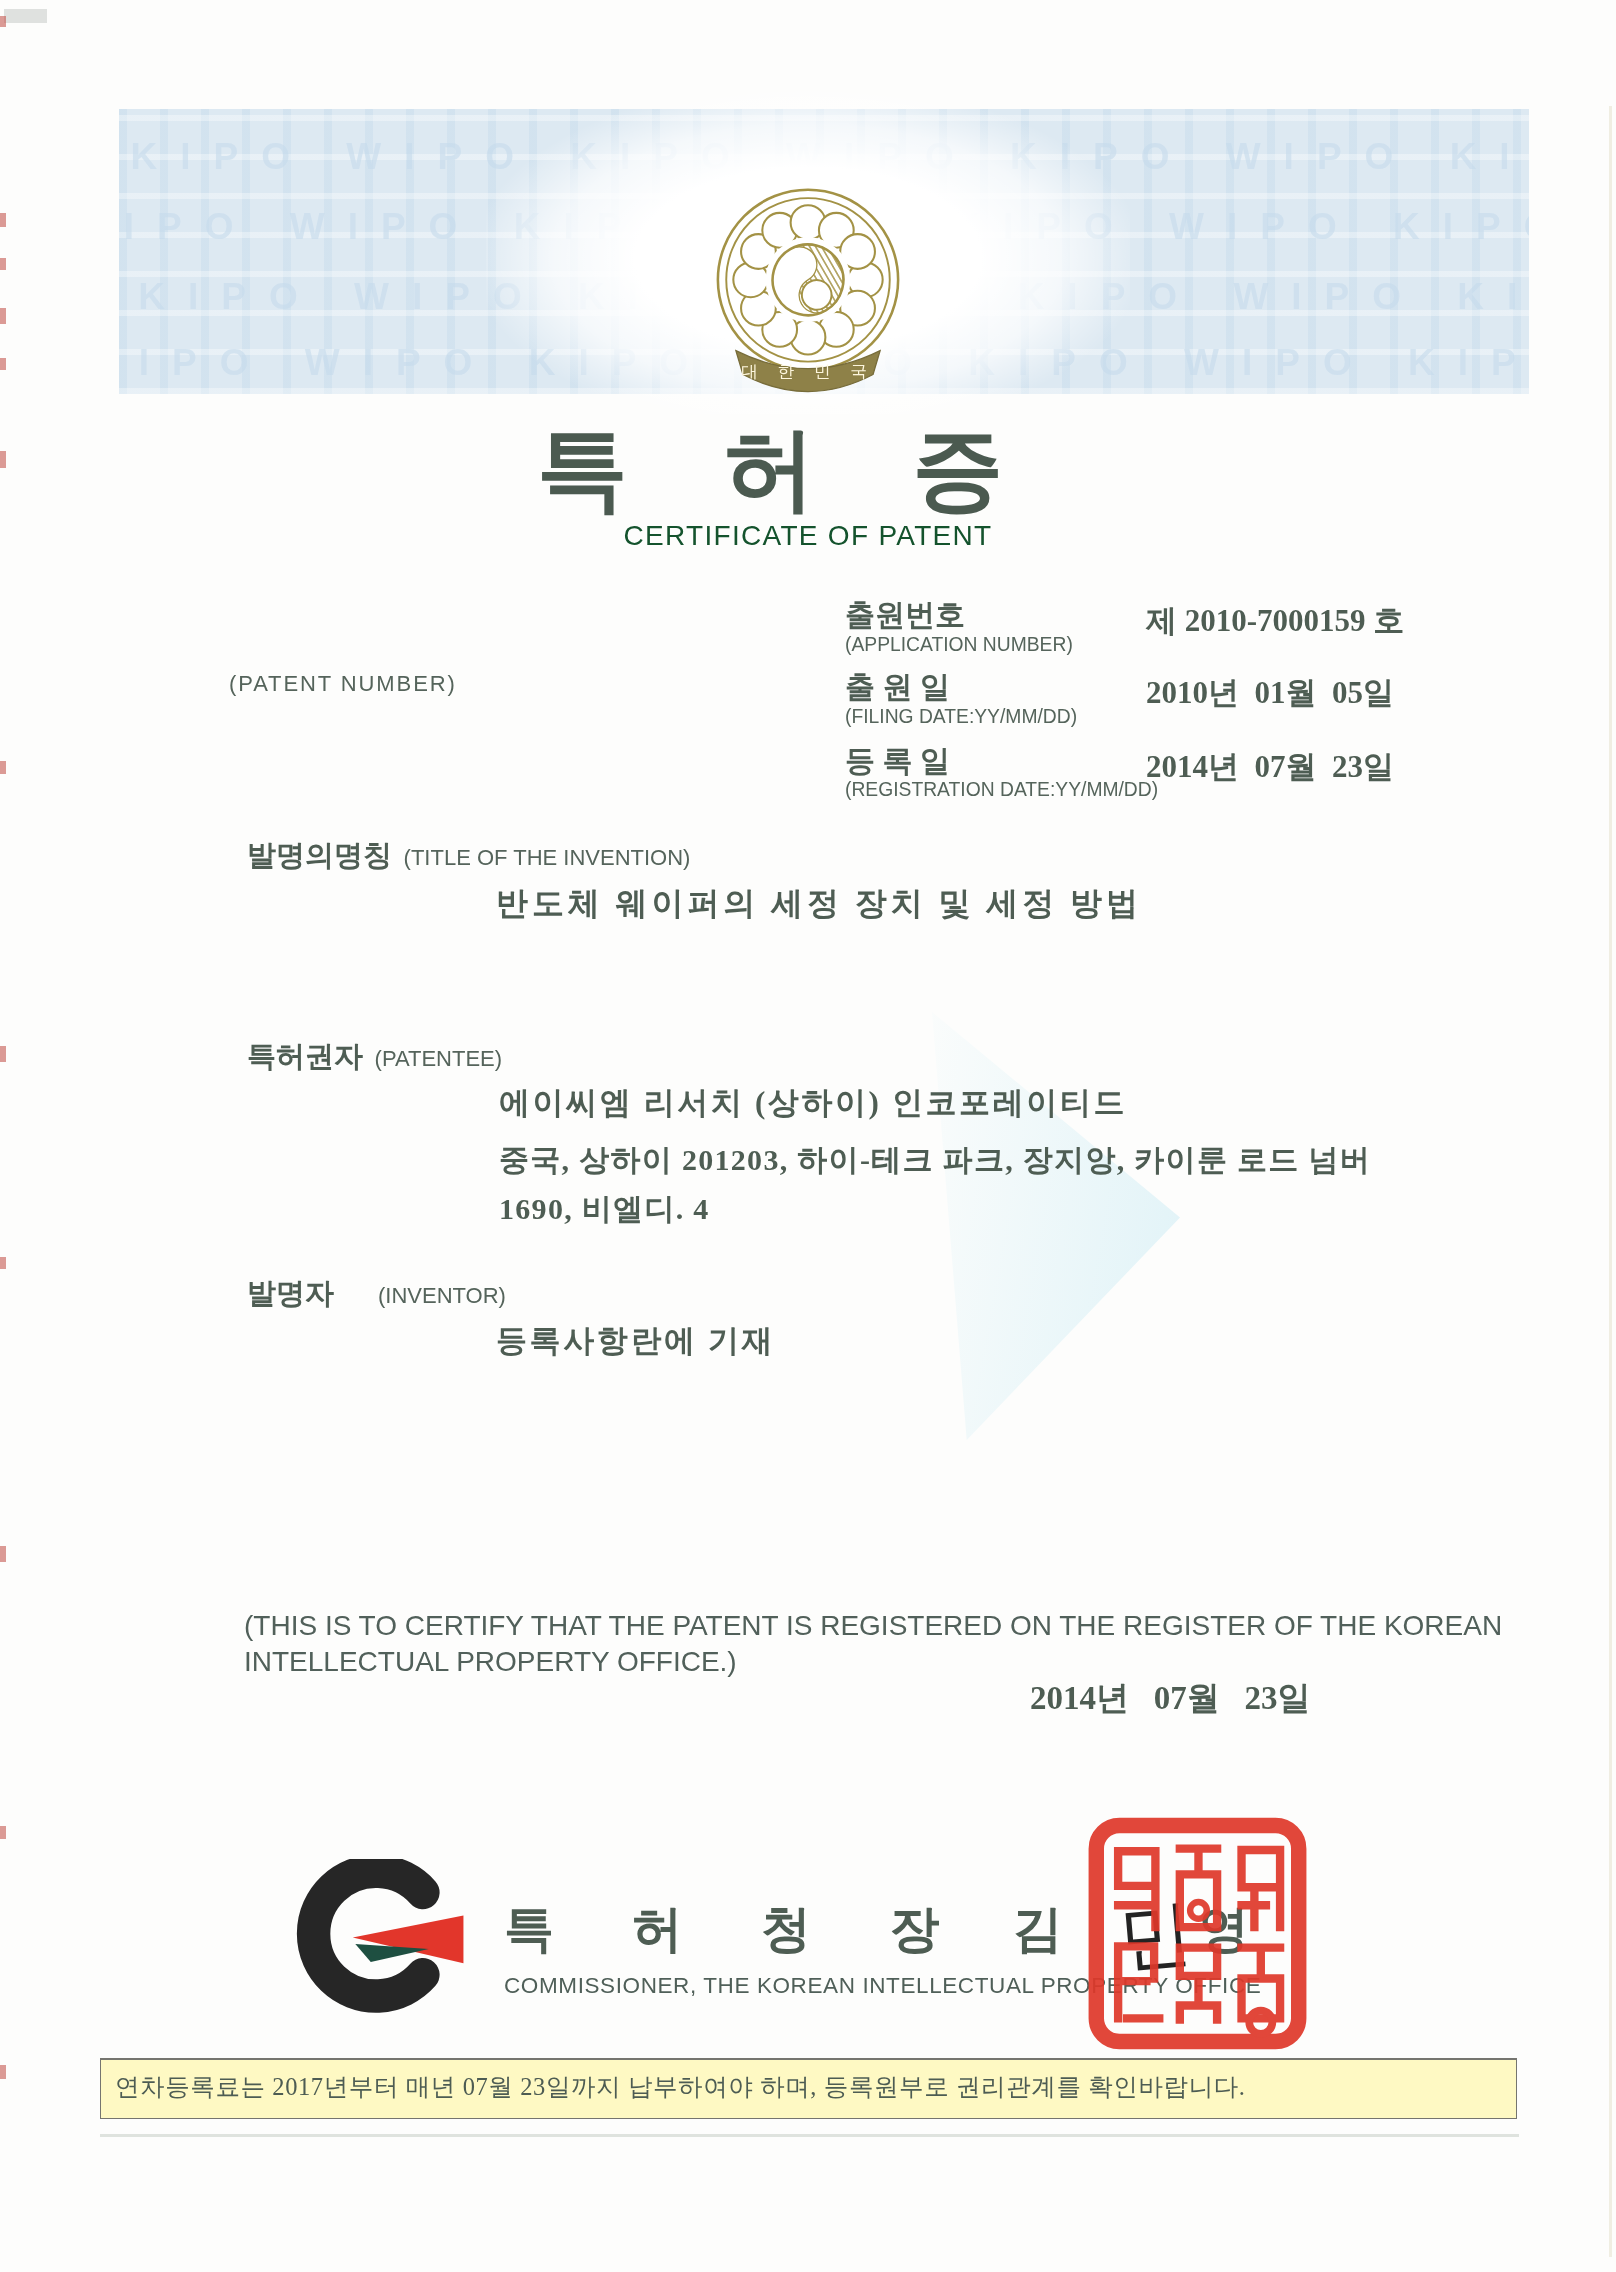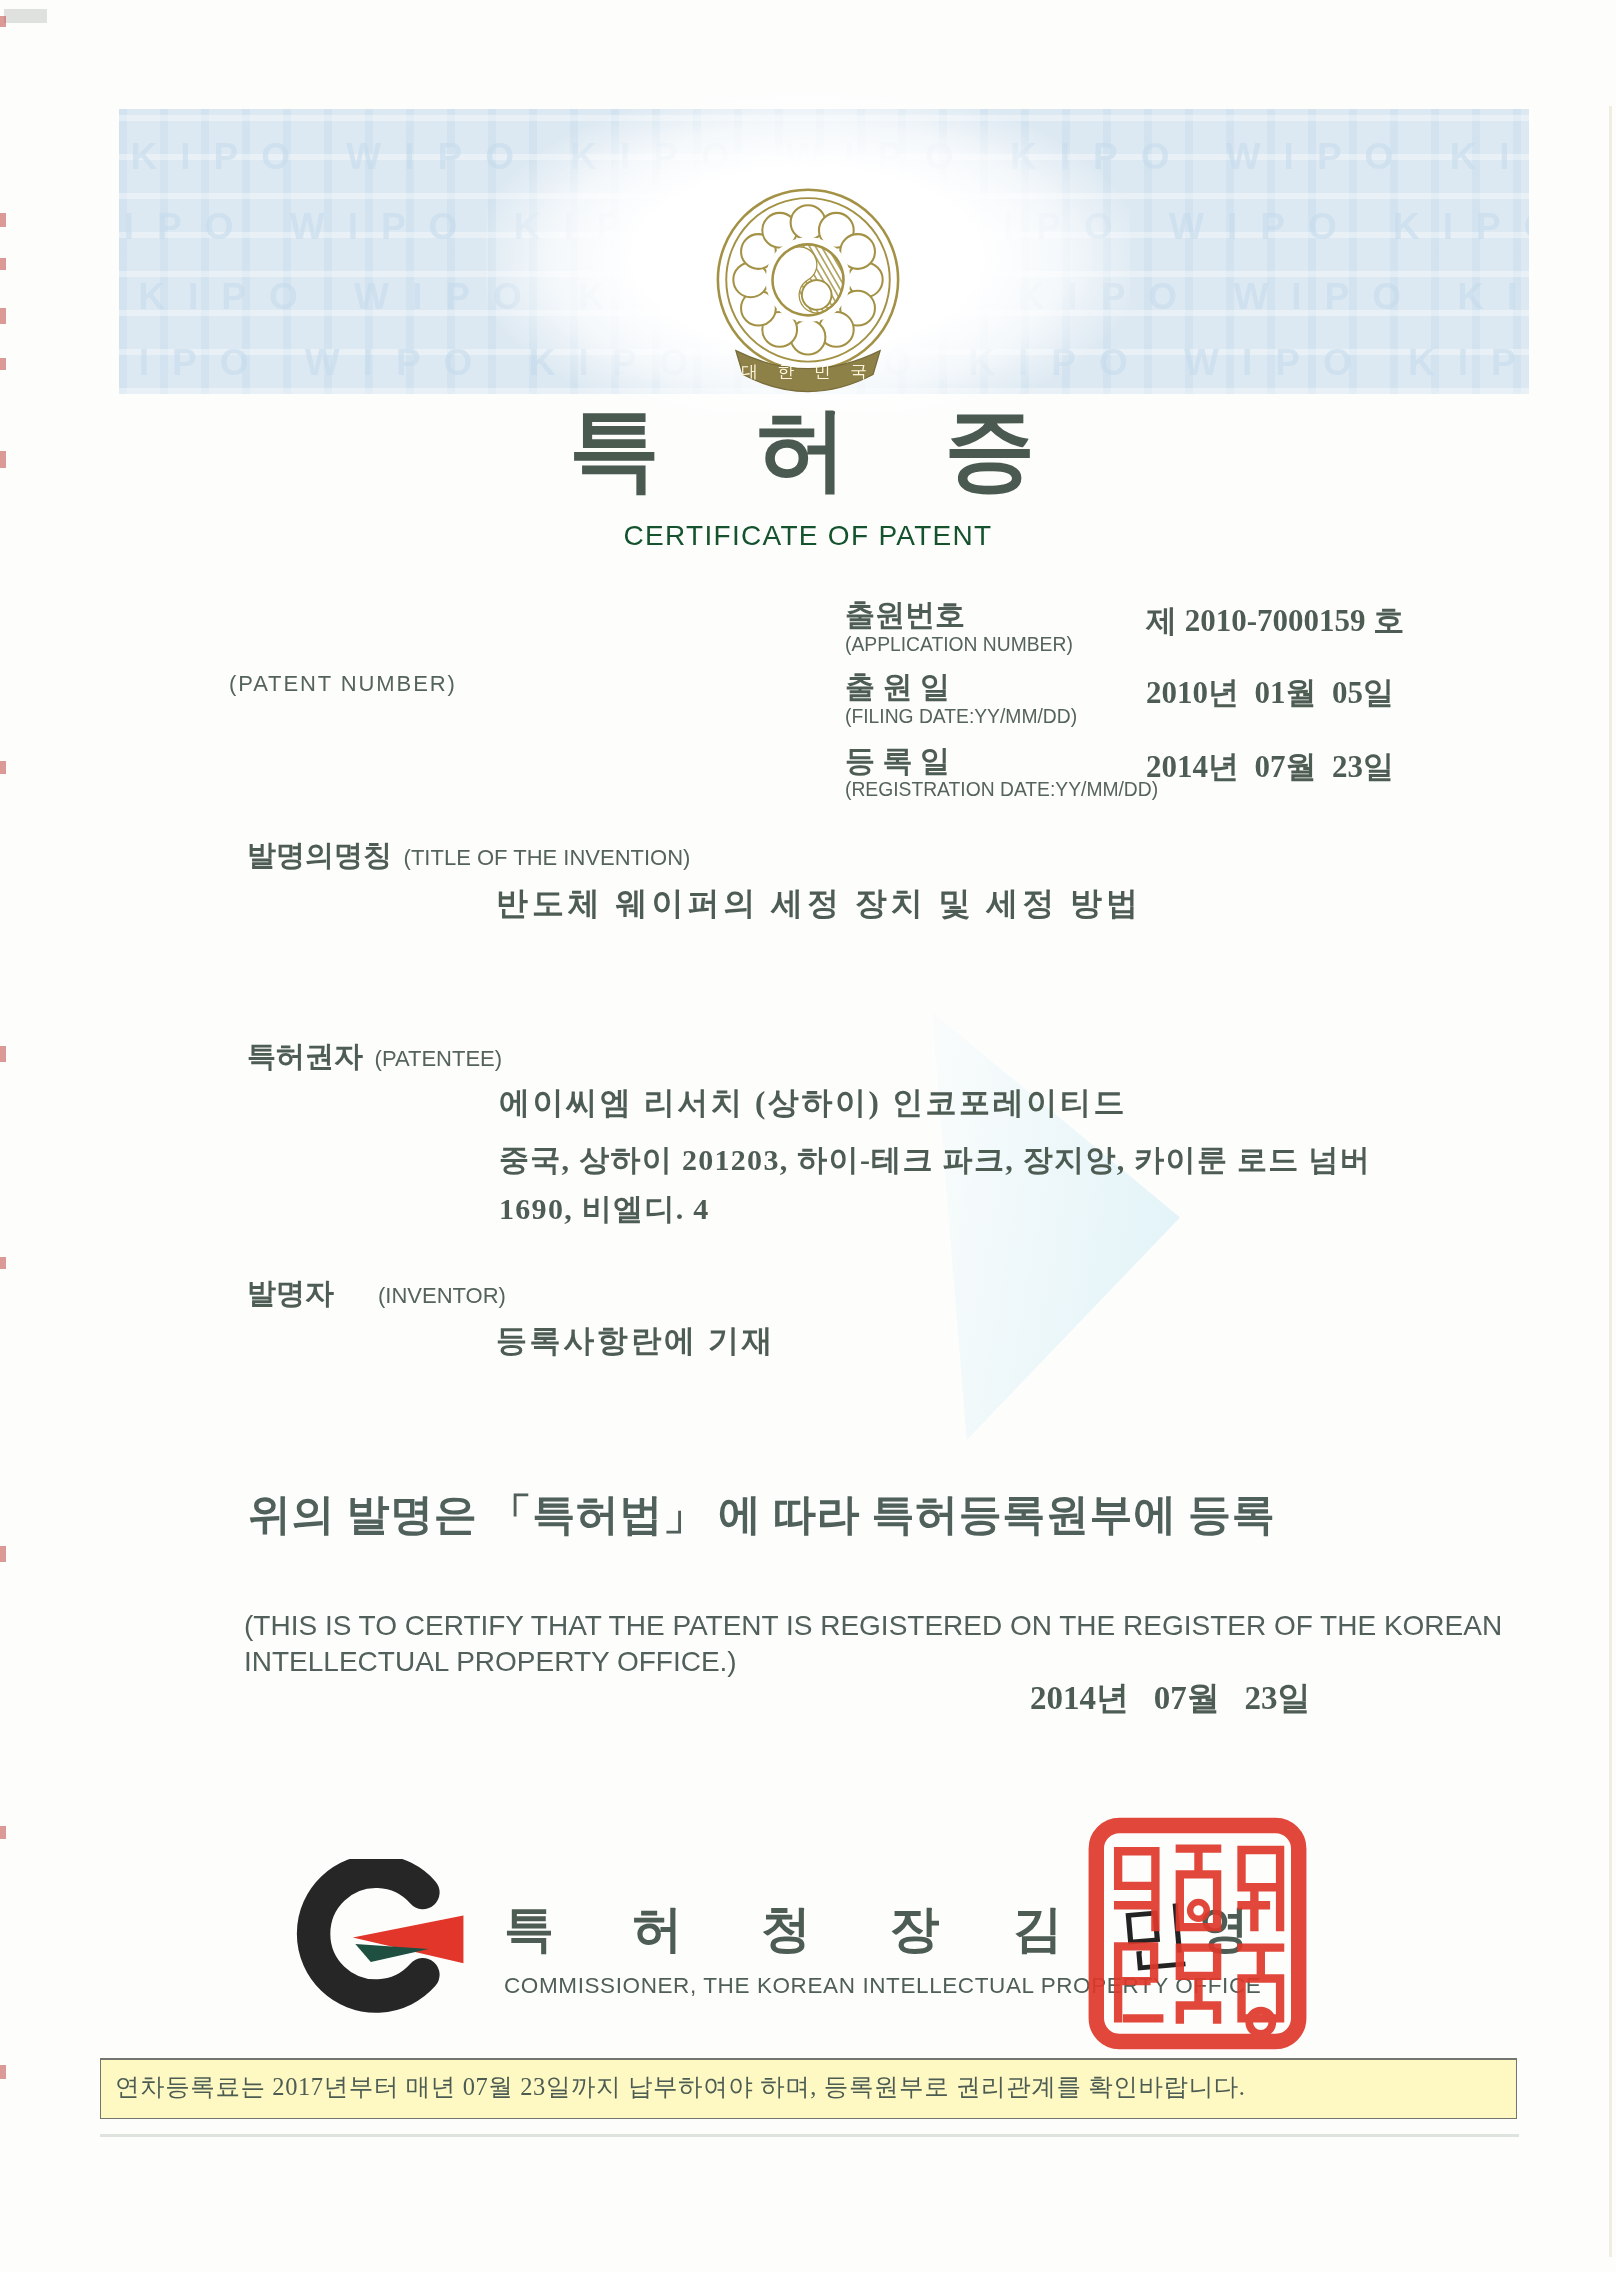--- a/index.html
+++ b/index.html
@@ -17,22 +17,22 @@
       repeating-linear-gradient(0deg, rgba(255,255,255,.35) 0 5.8px, rgba(255,255,255,0) 5.8px 39px),
       repeating-linear-gradient(90deg, rgba(186,212,232,.30) 0 7.7px, rgba(186,212,232,0) 7.7px 41px);}
   .wm-row{position:absolute;font-family:"Liberation Sans","DejaVu Sans",sans-serif;font-weight:bold;
       font-size:37px;letter-spacing:23px;color:#c6dbec;opacity:.6;white-space:nowrap;}
   #wm1{left:11.6px;top:27px;} #wm2{left:-45px;top:97px;} #wm3{left:19.3px;top:167px;} #wm4{left:-30px;top:233px;}
   #halo{left:486px;top:89px;width:644px;height:325px;
     background:radial-gradient(ellipse at 50% 52%, #ffffff 0%, #ffffff 38%, rgba(255,255,255,.7) 56%, rgba(255,255,255,0) 74%);}
   #emblem{left:710px;top:182px;width:196px;height:215px;}
 
   
-  #title-ko{left:0;top:388px;width:1540px;text-align:center;font-size:91px;font-weight:700;
-    letter-spacing:37px;text-indent:37px;color:#4b5a50;margin-left:32px;}
+  #title-ko{left:0;top:408px;width:1540px;text-align:center;font-size:91px;font-weight:700;
+    letter-spacing:37px;text-indent:37px;color:#4b5a50;}
   #title-en{left:0;top:520px;width:1616px;text-align:center;font-size:28px;letter-spacing:1.3px;
     color:#14532d;font-weight:500;}
 
   
   #patno{left:239px;top:599px;font-size:41px;font-weight:600;}
   #patno .l1{word-spacing:76px;}
   #patno .val{margin-left:85px;word-spacing:6.4px;}
   #patno-en{left:229px;top:671px;font-size:22px;letter-spacing:1.9px;}
 
   
@@ -164,21 +164,20 @@
   <div id="pat-name" class="abs ko">에이씨엠 리서치 (상하이) 인코포레이티드</div>
   <div id="pat-addr1" class="abs ko">중국, 상하이 201203, 하이-테크 파크, 장지앙, 카이룬 로드 넘버</div>
   <div id="pat-addr2" class="abs ko">1690, 비엘디. 4</div>
 
   <div id="invr-label" class="abs sec-label">
     <span class="k ko">발명자</span>
     <span class="e en">(INVENTOR)</span>
   </div>
   <div id="invr-value" class="abs ko">등록사항란에 기재</div>
 
-  <div id="stmt1" class="abs ko">위의 발명은 「특허법」 에 따라 특허등록원부에 등록</div>
   <div id="stmt-en1" class="abs en">(THIS IS TO CERTIFY THAT THE PATENT IS REGISTERED ON THE REGISTER OF THE KOREAN</div>
   <div id="stmt-en2" class="abs en">INTELLECTUAL PROPERTY OFFICE.)</div>
   <div id="stmt-date" class="abs ko pre">2014년   07월   23일</div>
 
   <svg id="kipo-logo" class="abs" viewBox="0 0 300 258">
     <path d="M205 52 A97 97 0 1 0 205 180" fill="none" stroke="#262626" stroke-width="52" stroke-linecap="round"></path>
     <polygon points="96,122 268,88 268,162" fill="#e2362b"></polygon>
     <polygon points="100,132 214,140 124,160" fill="#1e4f41"></polygon>
   </svg>
 

